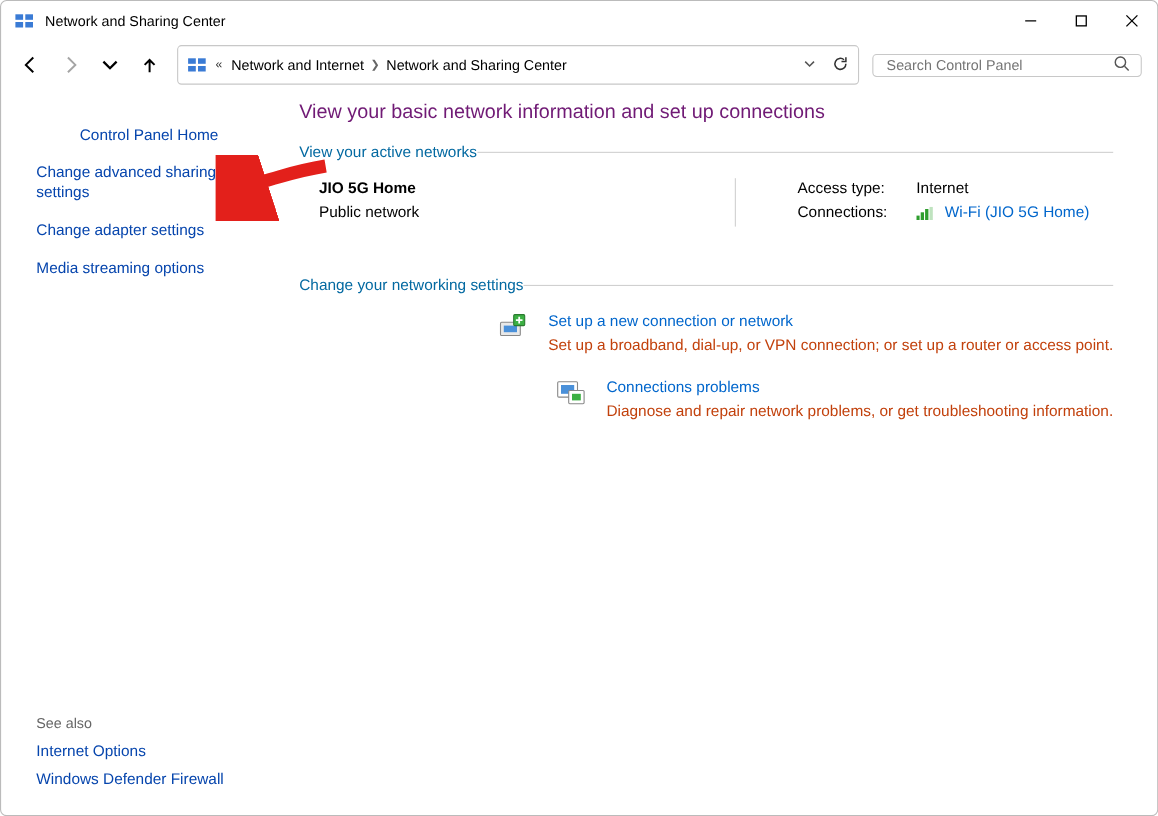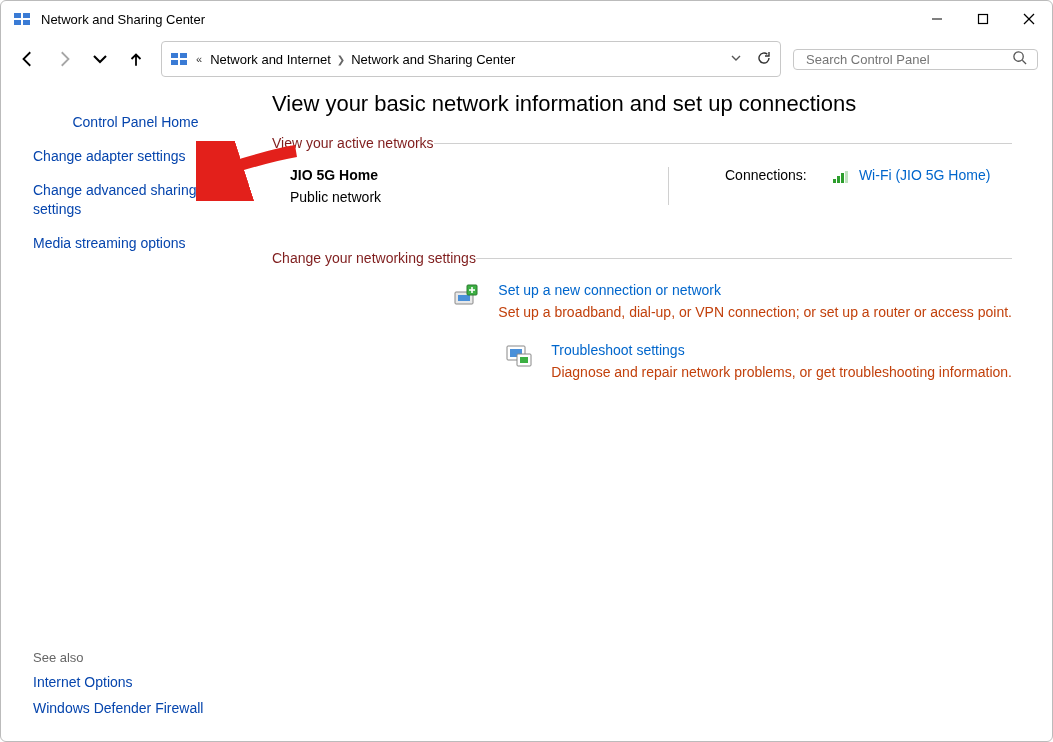--- a/index.html
+++ b/index.html
@@ -84,28 +84,28 @@
     line-height: 1.3;
   }
   .sidebar .cp-home { color:#0645ad; margin-bottom: 22px; text-align: center; }
   .see-also-block { margin-top: auto; }
   .see-also-block .label { color: #666; font-size:13px; margin-bottom: 8px; }
   .main {
     flex:1;
     padding: 10px 40px 20px 16px;
   }
   .main h1 {
-    font-size: 22px;
+    font-size: 18px;
     font-weight: 400;
-    color: #000000;
+    color: #701a75;
     margin: 0 0 18px 0;
   }
   .section-hdr {
     font-size: 14px;
-    color: #7f1d1d;
+    color: #0369a1;
     margin: 0 0 16px 0;
     display:flex; align-items:center; 
   }
   .section-hdr .line { flex:1; height:1px; background:#d0d0d0; }
   .active-net {
     display:flex;
     margin: 0 0 45px 18px;
     gap: 38px;
   }
   .active-net .left { flex:0 0 340px; }
@@ -222,22 +222,22 @@
           <line x1="11" y1="11" x2="15" y2="15" stroke="#555" stroke-width="1.4"></line>
         </svg>
     </span>
   </div>
 </div>
 
 <div class="body-row">
 
   <div class="sidebar">
     <a class="navlink cp-home">Control Panel Home</a>
+    <a class="navlink">Change advanced sharing settings</a>
     <a class="navlink">Change adapter settings</a>
-    <a class="navlink">Change advanced sharing settings</a>
     <a class="navlink">Media streaming options</a>
 
     <div class="see-also-block">
       <div class="label">See also</div>
       <a class="navlink">Internet Options</a>
       <a class="navlink">Windows Defender Firewall</a>
     </div>
   </div>
 
   <div class="main">
@@ -248,20 +248,24 @@
       <span class="line"></span>
     </div>
 
     <div class="active-net">
       <div class="left">
         <div class="name">JIO 5G Home</div>
         <div class="type">Public network</div>
       </div>
       <div class="divider"></div>
       <div class="right">
+        <div class="row">
+          <span class="klabel">Access type:</span>
+          <span class="value">Internet</span>
+        </div>
         <div class="row">
           <span class="klabel">Connections:</span>
           <span class="value">
             <span class="sig-icon">
               <svg viewBox="0 0 16 12">
                   <rect x="0" y="8" width="3" height="4" fill="#2e9e2e"></rect>
                   <rect x="4" y="5" width="3" height="7" fill="#2e9e2e"></rect>
                   <rect x="8" y="2" width="3" height="10" fill="#2e9e2e"></rect>
                   <rect x="12" y="0" width="3" height="12" fill="#bfe3bf"></rect>
                 </svg>
@@ -296,21 +300,21 @@
       <div class="task">
         <span class="ticon">
           <svg viewBox="0 0 28 28">
               <rect x="2" y="4" width="18" height="14" rx="1" fill="#fff" stroke="#888"></rect>
               <rect x="5" y="7" width="12" height="8" fill="#4a90d9"></rect>
               <rect x="12" y="12" width="14" height="12" rx="1" fill="#fff" stroke="#888"></rect>
               <rect x="15" y="15" width="8" height="6" fill="#3cb043"></rect>
             </svg>
         </span>
         <span class="ttext">
-          <a href="#">Troubleshoot settings</a>
+          <a href="#">Connections problems</a>
           <div class="desc">Diagnose and repair network problems, or get troubleshooting information.</div>
         </span>
       </div>
     </div>
   </div>
 </div>
 
 <svg class="arrow-annot" style="left:195px; top:140px;" width="110" height="60" viewBox="0 0 110 60">
   <defs>
     <marker id="ah" markerWidth="14" markerHeight="14" refX="3" refY="6" orient="auto">

